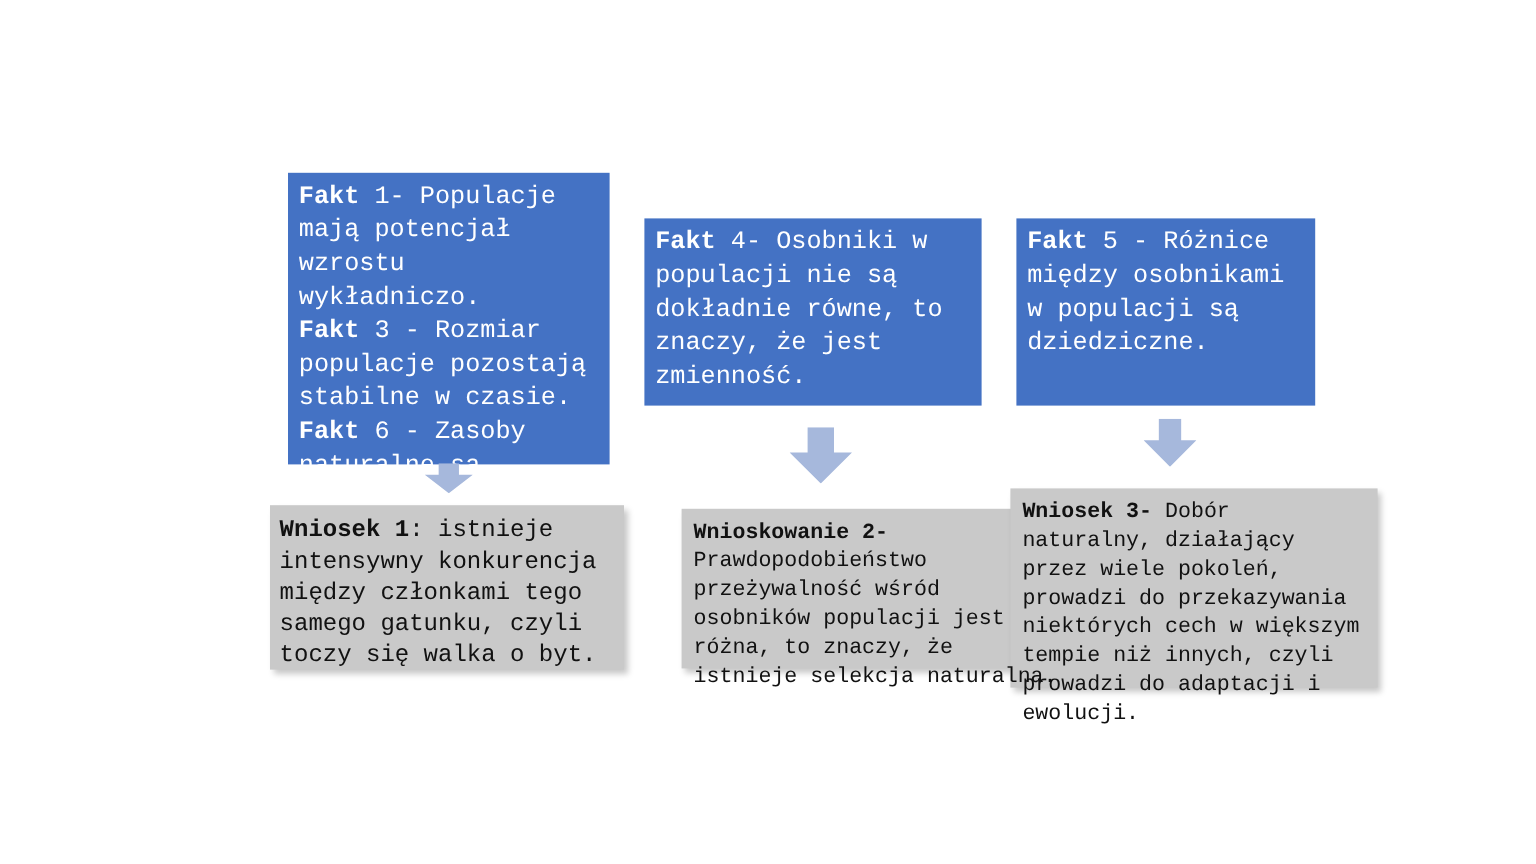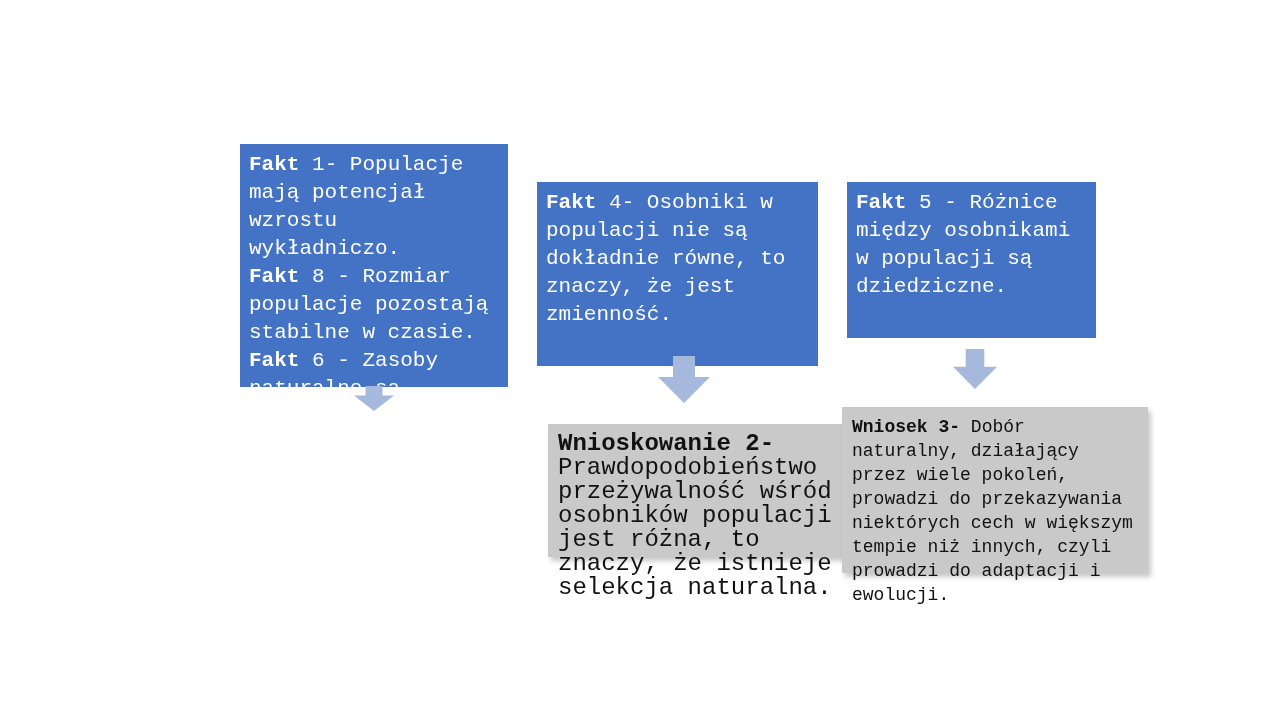--- a/index.html
+++ b/index.html
@@ -24,57 +24,58 @@
     line-height: 28px;
     padding: 7px 9px;
   }
   .conclusion-box {
     background: #c9c9c9;
     color: #111111;
     box-shadow: 3px 4px 5px rgba(0,0,0,0.22);
   }
   .b { font-weight: bold; }
   .fb1 { left: 240px; top: 144px; width: 268px; height: 243px; }
-  .fb2 { left: 537px; top: 182px; width: 281px; height: 184px; }
+  .fb2 { left: 537px; top: 182px; width: 281px; height: 156px; }
   .fb3 { left: 847px; top: 182px; width: 249px; height: 156px; }
   .cb1 { left: 225px; top: 421px; width: 295px; height: 137px;
          font-size: 20px; line-height: 26px; padding: 9px 8px; }
-  .cb2 { left: 548px; top: 424px; width: 326px; height: 133px;
-         font-size: 24px; line-height: 24px; padding: 8px 10px; overflow: visible; }
+  .cb2 { left: 568px; top: 424px; width: 326px; height: 133px;
+         font-size: 18px; line-height: 24px; padding: 8px 10px; overflow: visible; }
   .cb2 .overflow-text { position: relative; z-index: 2; }
   .cb3 { left: 842px; top: 407px; width: 306px; height: 166px;
          font-size: 18px; line-height: 24px; padding: 8px 10px; }
   .arrow { position: absolute; }
   .arrow path { fill: #a6b8dc; }
   .a1 { left: 354px; top: 386px; width: 40px; height: 25px; }
   .a2 { left: 658px; top: 356px; width: 52px; height: 47px; }
   .a3 { left: 953px; top: 349px; width: 44px; height: 40px; }
 </style>
 </head>
 <body>
 
 <div class="canvas">
 
   <div class="box fact-box fb1"><span class="b">Fakt</span><span> 1- Populacje mają potencjał wzrostu wykładniczo.
-</span><span class="b">Fakt</span><span> 8 - Rozmiar populacje pozostają stabilne w czasie.
+</span><span class="b">Fakt</span><span> 3 - Rozmiar populacje pozostają stabilne w czasie.
 </span><span class="b">Fakt</span><span> 6 - Zasoby naturalne są ograniczone.</span></div>
 
   <div class="box fact-box fb2"><span class="b">Fakt</span><span> 4- Osobniki w populacji nie są dokładnie równe, to znaczy, że jest zmienność.</span></div>
 
   <div class="box fact-box fb3"><span class="b">Fakt</span><span> 5 - Różnice między osobnikami w populacji są dziedziczne.</span></div>
 
   <svg class="arrow a1" viewBox="0 0 52 47" preserveAspectRatio="none" aria-hidden="true">
       <path d="M15 0 H37 V18 H52 L26 47 L0 18 H15 Z"></path>
     </svg>
   <svg class="arrow a2" viewBox="0 0 52 47" preserveAspectRatio="none" aria-hidden="true">
       <path d="M15 0 H37 V21 H52 L26 47 L0 21 H15 Z"></path>
     </svg>
   <svg class="arrow a3" viewBox="0 0 52 47" preserveAspectRatio="none" aria-hidden="true">
       <path d="M15 0 H37 V21 H52 L26 47 L0 21 H15 Z"></path>
     </svg>
 
+  <div class="box conclusion-box cb1"><span class="b">Wniosek 1</span><span>: istnieje intensywny konkurencja między członkami tego samego gatunku, czyli toczy się walka o byt.</span></div>
 
   <div class="box conclusion-box cb2"><span class="overflow-text"><span class="b">Wnioskowanie 2-</span><span>
 Prawdopodobieństwo przeżywalność wśród osobników populacji jest różna, to znaczy, że istnieje selekcja naturalna.</span></span></div>
 
   <div class="box conclusion-box cb3"><span class="b">Wniosek 3-</span><span> Dobór naturalny, działający przez wiele pokoleń, prowadzi do przekazywania niektórych cech w większym tempie niż innych, czyli prowadzi do adaptacji i ewolucji.</span></div>
 
 </div>
 
 </body></html>

